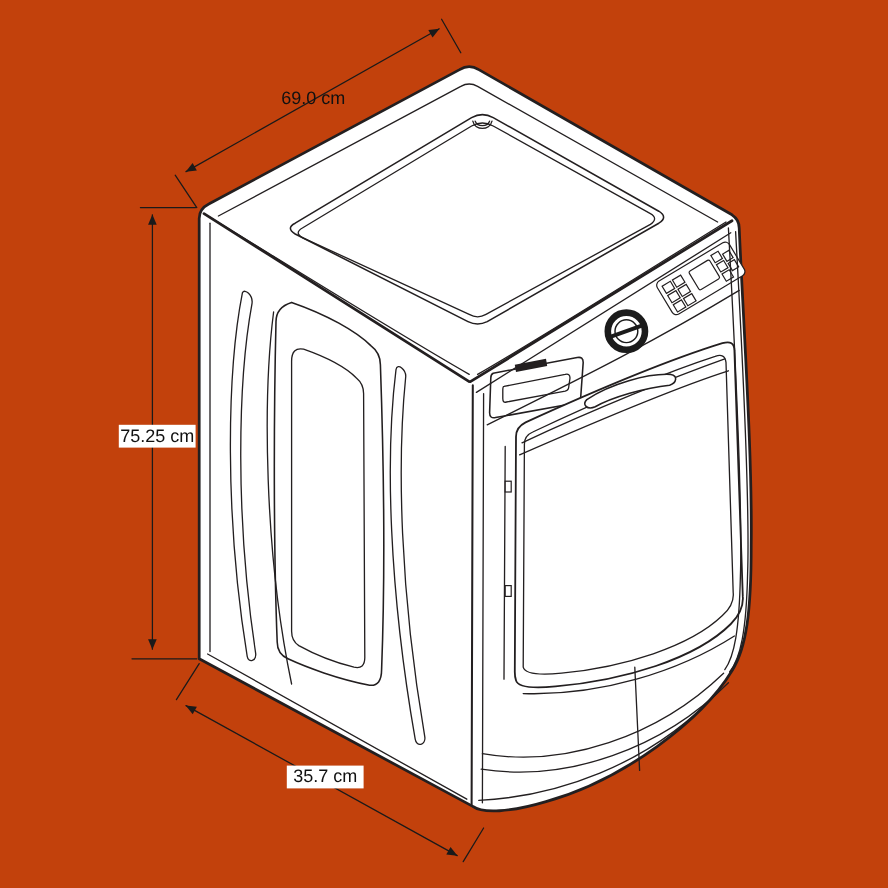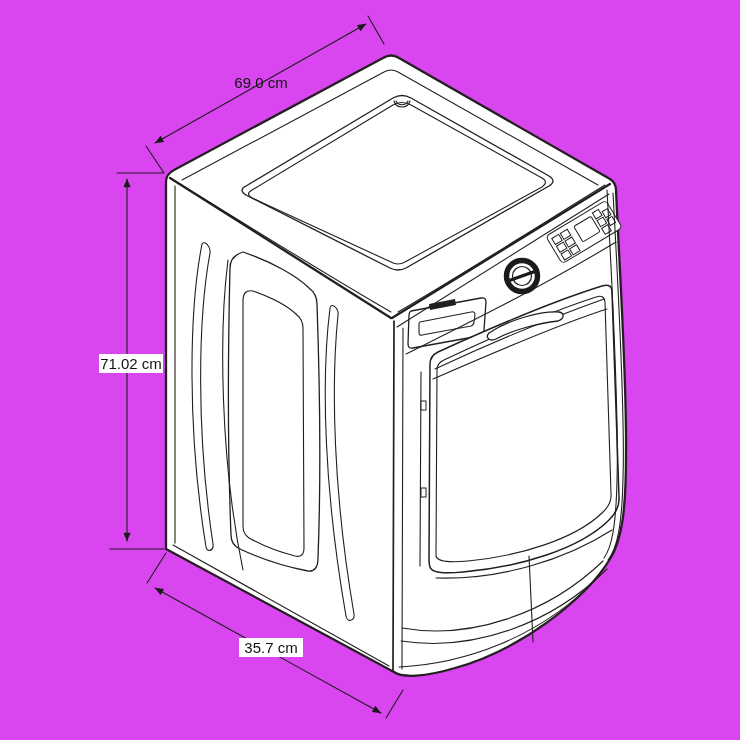--- a/index.html
+++ b/index.html
@@ -1,17 +1,17 @@
 <!DOCTYPE html>
 <html><head>
 <meta charset="utf-8">
 <style>
   html,body{margin:0;padding:0;background:#ffffff;}
   .canvas{
-    position:relative;width:740px;height:740px;background:#d946ef;
+    position:relative;width:740px;height:740px;background:#c2410c;
     font-family:"Liberation Sans", sans-serif;overflow:hidden;
   }
   svg{position:absolute;left:0;top:0;}
   .ln{fill:none;stroke:#231f20;stroke-width:1.1;stroke-linecap:round;stroke-linejoin:round;}
   .thick{stroke-width:2.3;}
   .med{stroke-width:1.7;}
   .fw{fill:#ffffff;}
   .dark{fill:#231f20;stroke:none;}
   .dim{fill:none;stroke:#1a1a1a;stroke-width:1.05;stroke-linecap:round;}
   .btn{fill:#ffffff;stroke:#231f20;stroke-width:1;}
@@ -153,16 +153,16 @@
 
     <g>
       <line class="dim" x1="155" y1="588" x2="381" y2="713" marker-start="url(#arrow)" marker-end="url(#arrow)"></line>
       <line class="dim" x1="147" y1="583" x2="166" y2="553"></line>
       <line class="dim" x1="386" y1="718" x2="403" y2="690"></line>
     </g>
   </svg>
 
   <div class="dim-label" style="left:211px;top:74px;width:100px;">69.0 cm</div>
 
-  <div class="dim-label onwhite" style="left:99px;top:354px;width:64px;">71.02 cm</div>
+  <div class="dim-label onwhite" style="left:99px;top:354px;width:64px;">75.25 cm</div>
 
   <div class="dim-label onwhite" style="left:239px;top:638px;width:64px;">35.7 cm</div>
 </div>
 
 </body></html>

